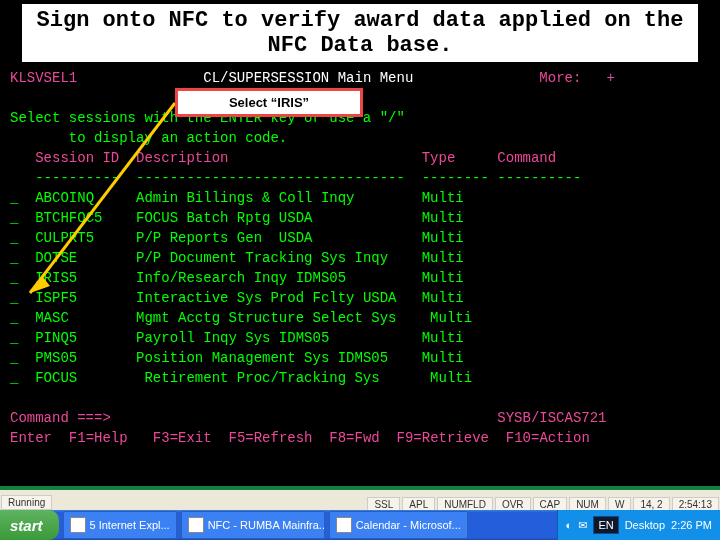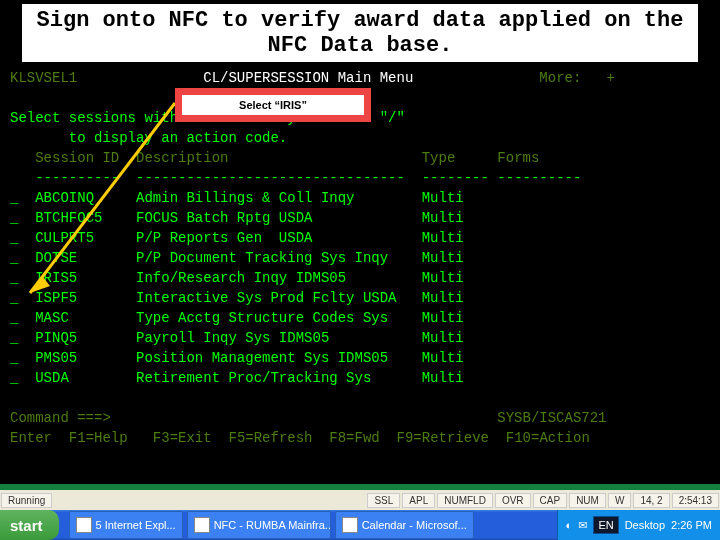--- a/index.html
+++ b/index.html
@@ -1,64 +1,64 @@
 <!DOCTYPE html>
 <html><head>
 <meta charset="utf-8">
 <style>
   html,body{margin:0;padding:0;width:720px;height:540px;background:#000;font-family:"Courier New",monospace;font-size:14px;overflow:hidden}
   .banner{position:absolute;top:2px;left:20px;right:20px;background:#fff;border:2px solid #000;padding:4px 8px;text-align:center;font-family:Liberation Mono, monospace;font-size:22px;font-weight:bold;color:#000;z-index:10}
   .terminal{position:absolute;top:62px;left:0;right:0;bottom:30px;padding:6px 10px;color:#0f0;line-height:20px;letter-spacing:0}
   .line{white-space:pre}
-  .yellow{color:#4d7c0f}
+  .yellow{color:#ec4899}
   .green{color:#00ff00}
   .white{color:#fff}
-  .callout{position:absolute;top:88px;left:175px;width:170px;background:#fff;border:7px solid #ef4444;padding:4px 6px;font-family:Arial,sans-serif;font-size:11px;font-weight:bold;color:#000;text-align:center;z-index:5}
+  .callout{position:absolute;top:88px;left:175px;width:170px;background:#fff;border:3px solid #ef4444;padding:4px 6px;font-family:Arial,sans-serif;font-size:13px;font-weight:bold;color:#000;text-align:center;z-index:5}
   .arrow{position:absolute;top:98px;left:20px;width:160px;height:200px;z-index:4;pointer-events:none}
   .taskbar{position:absolute;bottom:0;left:0;right:0;height:30px;background:linear-gradient(#3a81dd,#245edb 8%,#245edb 92%,#1c49aa);display:flex;align-items:center;font-family:Tahoma,Arial,sans-serif;font-size:11px;color:#fff}
-  .start{background:linear-gradient(#5fb35f,#3a9a3a);padding:0 16px 0 10px;height:100%;display:flex;align-items:center;font-weight:bold;font-size:15px;border-radius:0 10px 10px 0;margin-right:10px}
+  .start{background:linear-gradient(#5fb35f,#3a9a3a);padding:0 16px 0 10px;height:100%;display:flex;align-items:center;font-weight:bold;font-style:italic;font-size:15px;border-radius:0 10px 10px 0;margin-right:4px}
   .tbitem{background:#3c81f3;border:1px solid #2a5fb8;border-radius:2px;padding:3px 6px;margin-right:4px;display:flex;align-items:center;height:20px;max-width:130px;overflow:hidden;white-space:nowrap}
   .tbitem .ico{width:14px;height:14px;background:#fff;margin-right:4px;border:1px solid #888;flex:none}
   .tray{margin-left:auto;background:#1290e9;height:100%;display:flex;align-items:center;padding:0 8px;border-left:1px solid #0a60a8;gap:6px}
   .tray .clock{font-size:11px}
   .lang{background:#0f172a;padding:2px 4px;border:1px solid #0a4a90}
-  .statusbar{position:absolute;bottom:30px;left:0;right:0;height:20px;background:#ece9d8;border-top:6px solid #15803d;display:flex;align-items:center;font-family:Tahoma,Arial,sans-serif;font-size:10px;color:#333}
+  .statusbar{position:absolute;bottom:30px;left:0;right:0;height:20px;background:#ece9d8;border-top:4px solid #15803d;display:flex;align-items:flex-end;font-family:Tahoma,Arial,sans-serif;font-size:10px;color:#333}
   .sbcell{border:1px solid #ccc;padding:1px 6px;margin:0 1px;background:#f5f3ea}
   .sbspacer{flex:1}
 </style>
 </head>
 <body>
 
 <div class="banner">Sign onto NFC to verify award data applied on the NFC Data base.</div>
 
 <div class="callout">Select “IRIS”</div>
 
 <svg class="arrow" viewBox="0 0 160 200">
   <line x1="155" y1="5" x2="10" y2="195" stroke="#ffcc00" stroke-width="3"></line>
   <polygon points="10,195 22,178 30,188" fill="#ffcc00"></polygon>
 </svg>
 
 <div class="terminal">
   <div class="line"><span class="yellow">KLSVSEL1</span><span class="white">               </span><span class="white">CL/SUPERSESSION Main Menu</span><span class="white">               </span><span class="yellow">More:   +</span></div>
   <div class="line">&nbsp;</div>
   <div class="line green">Select sessions with the ENTER key or use a "/"</div>
   <div class="line green">       to display an action code.</div>
-  <div class="line"><span class="yellow">   </span><span class="yellow">Session ID</span><span class="yellow">  </span><span class="yellow">Description</span><span class="yellow">                       </span><span class="yellow">Type</span><span class="yellow">     </span><span class="yellow">Forms</span></div>
+  <div class="line"><span class="yellow">   </span><span class="yellow">Session ID</span><span class="yellow">  </span><span class="yellow">Description</span><span class="yellow">                       </span><span class="yellow">Type</span><span class="yellow">     </span><span class="yellow">Command</span></div>
   <div class="line"><span class="green">   </span><span class="green">----------</span><span class="green">  </span><span class="green">--------------------------------</span><span class="green">  </span><span class="green">--------</span><span class="green"> </span><span class="green">----------</span></div>
   <div id="rows">
       <div class="line"><span class="green">_</span><span class="green">  </span><span class="green">ABCOINQ     </span><span class="green">Admin Billings &amp; Coll Inqy        </span><span class="green">Multi</span></div>
       <div class="line"><span class="green">_</span><span class="green">  </span><span class="green">BTCHFOC5    </span><span class="green">FOCUS Batch Rptg USDA             </span><span class="green">Multi</span></div>
       <div class="line"><span class="green">_</span><span class="green">  </span><span class="green">CULPRT5     </span><span class="green">P/P Reports Gen  USDA             </span><span class="green">Multi</span></div>
       <div class="line"><span class="green">_</span><span class="green">  </span><span class="green">DOTSE       </span><span class="green">P/P Document Tracking Sys Inqy    </span><span class="green">Multi</span></div>
       <div class="line"><span class="green">_</span><span class="green">  </span><span class="green">IRIS5       </span><span class="green">Info/Research Inqy IDMS05         </span><span class="green">Multi</span></div>
       <div class="line"><span class="green">_</span><span class="green">  </span><span class="green">ISPF5       </span><span class="green">Interactive Sys Prod Fclty USDA   </span><span class="green">Multi</span></div>
-      <div class="line"><span class="green">_</span><span class="green">  </span><span class="green">MASC        </span><span class="green">Type Acctg Structure Codes Sys    </span><span class="green">Multi</span></div>
+      <div class="line"><span class="green">_</span><span class="green">  </span><span class="green">MASC        </span><span class="green">Mgmt Acctg Structure Select Sys    </span><span class="green">Multi</span></div>
       <div class="line"><span class="green">_</span><span class="green">  </span><span class="green">PINQ5       </span><span class="green">Payroll Inqy Sys IDMS05           </span><span class="green">Multi</span></div>
       <div class="line"><span class="green">_</span><span class="green">  </span><span class="green">PMS05       </span><span class="green">Position Management Sys IDMS05    </span><span class="green">Multi</span></div>
-      <div class="line"><span class="green">_</span><span class="green">  </span><span class="green">USDA        </span><span class="green">Retirement Proc/Tracking Sys      </span><span class="green">Multi</span></div>
+      <div class="line"><span class="green">_</span><span class="green">  </span><span class="green">FOCUS        </span><span class="green">Retirement Proc/Tracking Sys      </span><span class="green">Multi</span></div>
     </div>
   <div class="line">&nbsp;</div>
   <div class="line"><span class="yellow">Command ===&gt;</span><span>                                              </span><span class="yellow">SYSB/ISCAS721</span></div>
   <div class="line"><span class="yellow">Enter</span><span class="yellow">  </span><span class="yellow">F1=Help</span><span class="yellow">   </span><span class="yellow">F3=Exit</span><span class="yellow">  </span><span class="yellow">F5=Refresh</span><span class="yellow">  </span><span class="yellow">F8=Fwd</span><span class="yellow">  </span><span class="yellow">F9=Retrieve</span><span class="yellow">  </span><span class="yellow">F10=Action</span></div>
 </div>
 
 <div class="statusbar">
   <span class="sbcell">Running</span>
   <span class="sbspacer"></span>
   <span id="sbcells"><span class="sbcell">SSL</span><span class="sbcell">APL</span><span class="sbcell">NUMFLD</span><span class="sbcell">OVR</span><span class="sbcell">CAP</span><span class="sbcell">NUM</span><span class="sbcell">W</span><span class="sbcell">14, 2</span><span class="sbcell">2:54:13</span></span>

